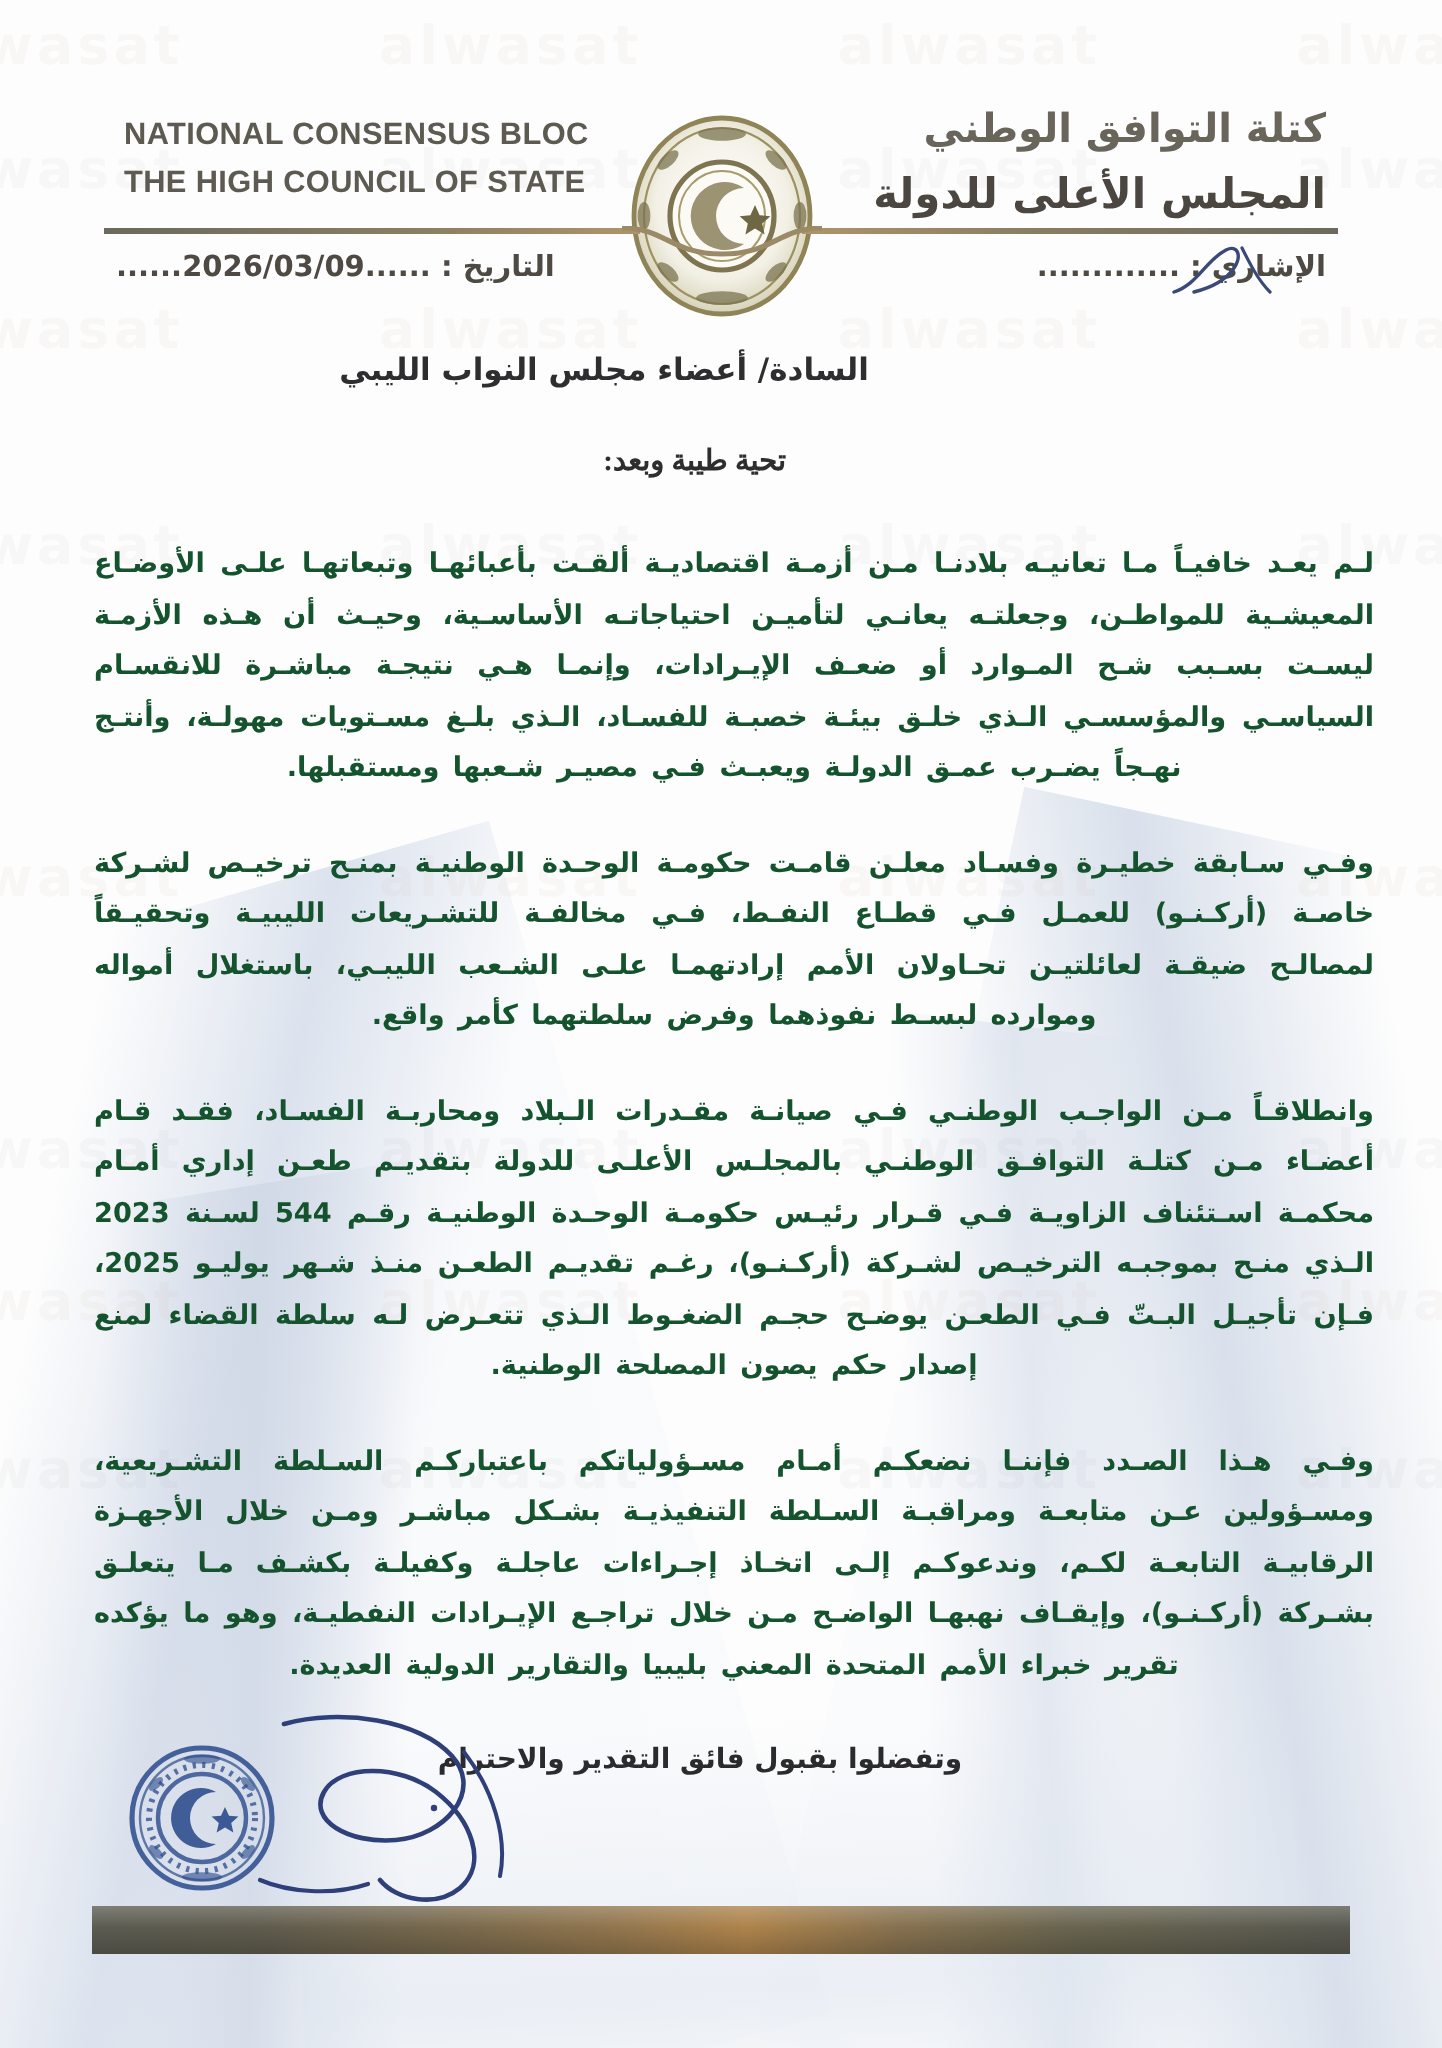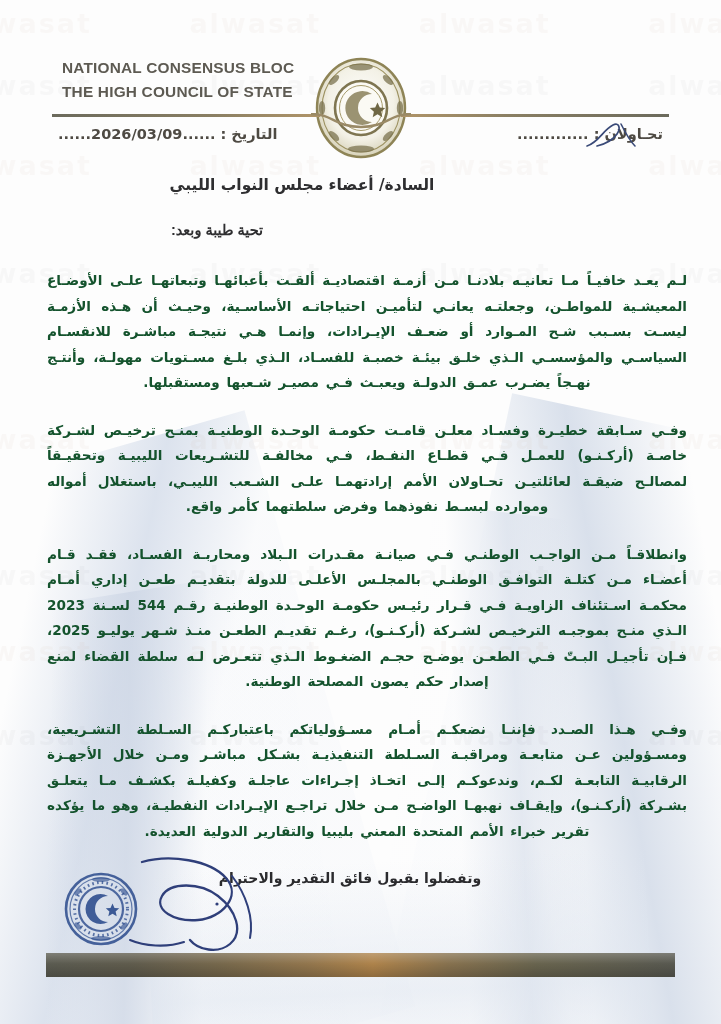--- a/index.html
+++ b/index.html
@@ -200,22 +200,22 @@
   .addressee {
     text-align: center;
     font-family: "DejaVu Sans", sans-serif;
     font-weight: 700;
     font-size: 15.5px;
     color: #2e2e30;
     padding-right: 130px;
     margin-bottom: 28px;
   }
   .greeting {
-    text-align: center;
-    font-family: Liberation Sans, sans-serif;
+    text-align: right;
+    font-family: Liberation Serif, serif;
     font-weight: 700;
     font-size: 14.5px;
     color: #2e2e30;
     padding-right: 300px;
     margin-bottom: 30px;
   }
   .para {
     font-family: "DejaVu Sans", sans-serif;
     font-weight: 700;
     font-size: 13.6px;
@@ -348,20 +348,24 @@
     </div>
   </div>
 
   <div class="letter-head">
 
     <div class="head-en">
       <div>NATIONAL CONSENSUS BLOC</div>
       <div>THE HIGH COUNCIL OF STATE</div>
     </div>
 
+    <div class="head-ar">
+      <div class="line1">كتلة التوافق الوطني</div>
+      <div class="line2">المجلس الأعلى للدولة</div>
+    </div>
 
     <svg class="emblem" viewBox="0 0 102 104">
       <defs>
         <radialGradient id="embg" cx="50%" cy="45%" r="60%">
           <stop offset="0%" stop-color="#ffffff"></stop>
           <stop offset="62%" stop-color="#f3f1e6"></stop>
           <stop offset="100%" stop-color="#cfc9ac"></stop>
         </radialGradient>
       </defs>
       <ellipse cx="51" cy="52" rx="44" ry="49" fill="url(#embg)" stroke="#8e8456" stroke-width="2.4"></ellipse>
@@ -394,21 +398,21 @@
     </svg>
   </div>
 
   <div class="meta-row">
     <div class="meta-date">
       <span>التاريخ :</span>
       <span class="dots">......</span><span>2026/03/09</span><span class="dots">......</span>
     </div>
 
     <div class="meta-ref">
-      <span>تحـاولان :</span>
+      <span>الإشاري :</span>
       <span class="dots">.............</span>
     </div>
 
     <svg class="ref-scribble" viewBox="0 0 86 30">
       <path d="M14 26 C26 22, 30 10, 40 5 C46 2, 48 8, 44 14 C40 20, 32 24, 24 26" fill="none" stroke="#3a4a78" stroke-width="1.7" stroke-linecap="round"></path>
       <path d="M48 4 C52 12, 56 20, 62 26" fill="none" stroke="#3a4a78" stroke-width="1.6" stroke-linecap="round"></path>
     </svg>
   </div>
 
   <div class="body-area">

